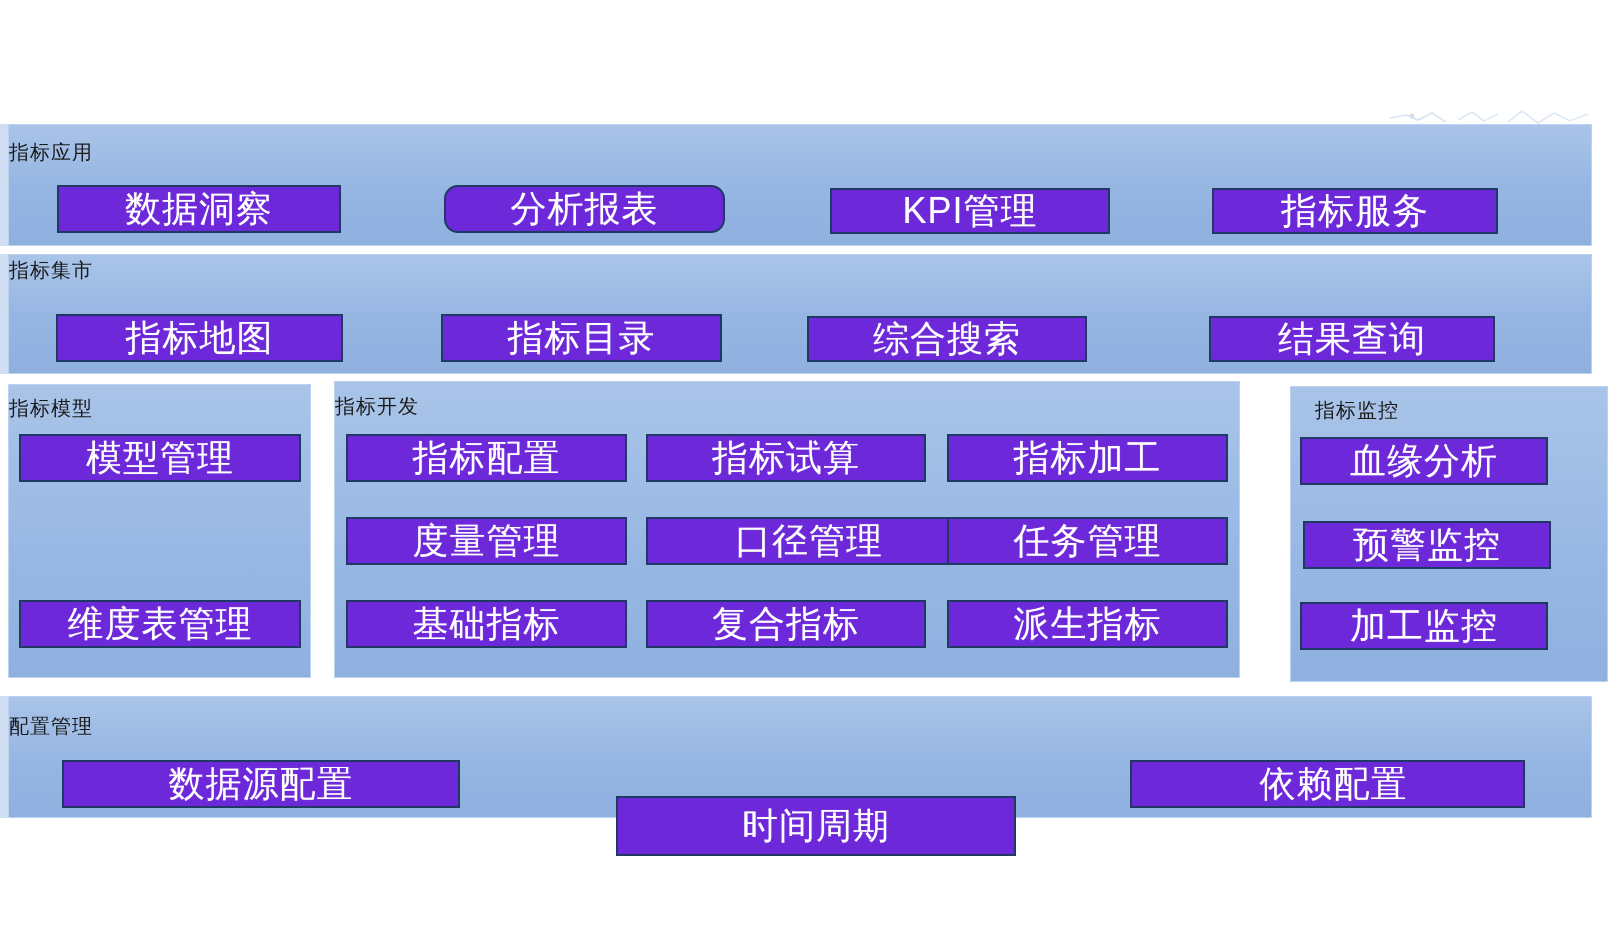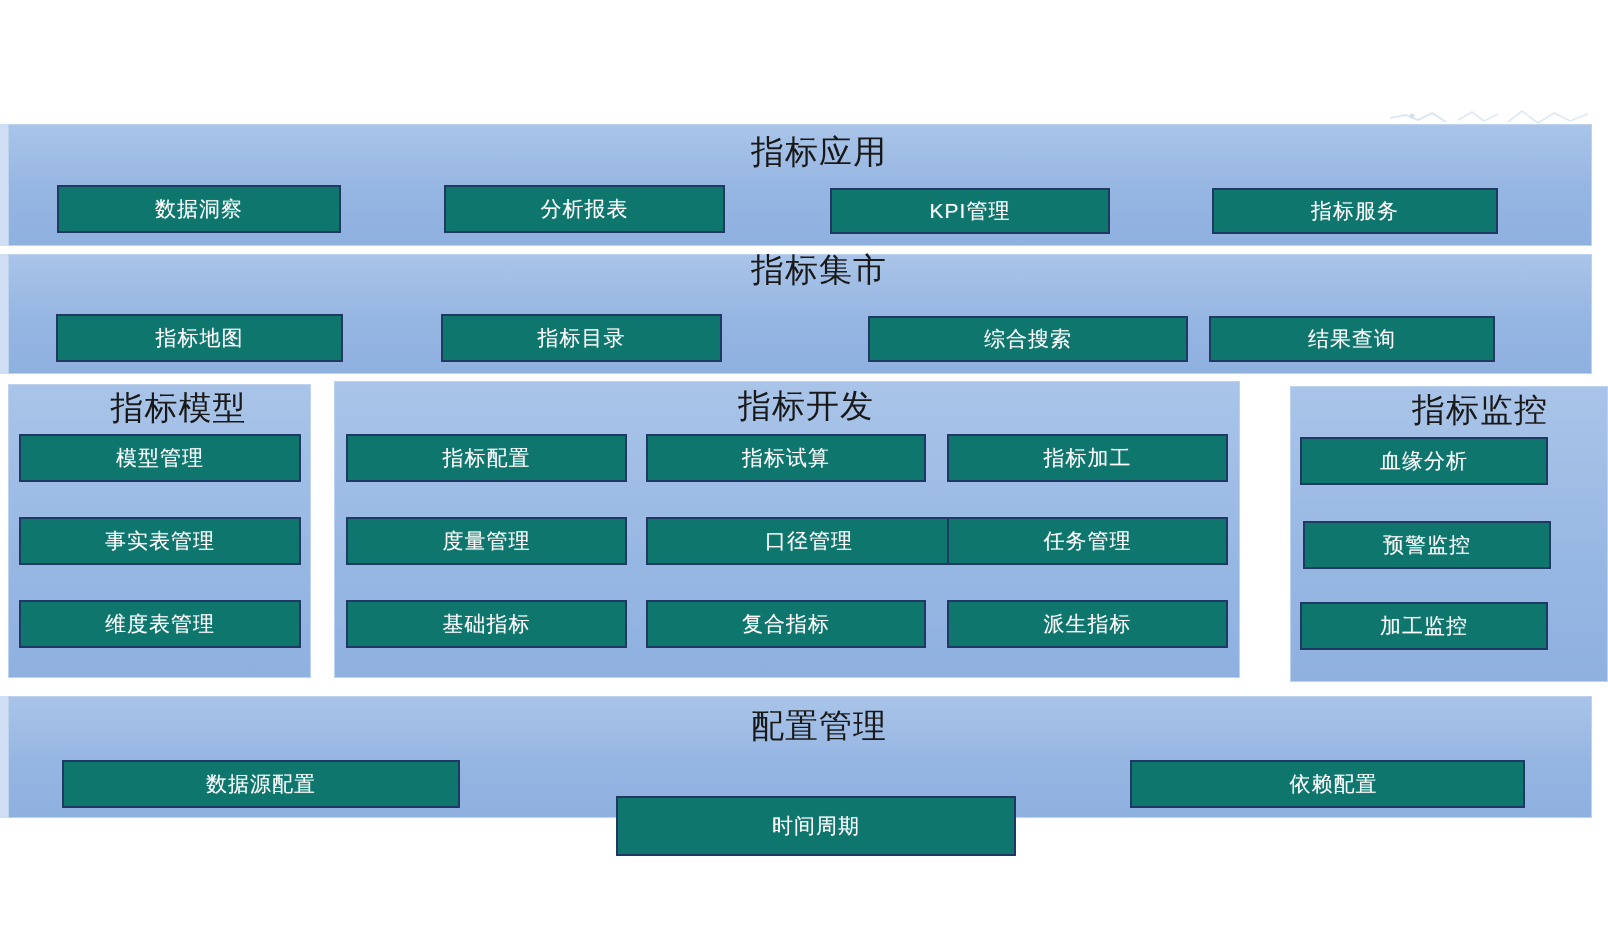--- a/index.html
+++ b/index.html
@@ -38,37 +38,36 @@
   .band {
     position: absolute;
     background: linear-gradient(180deg, #a9c4e8 0%, #95b5e2 55%, #8fb1e0 100%);
     border: 1px solid #bdd2ee;
     box-sizing: border-box;
   }
   .band-title {
     position: absolute;
     left: 0;
     right: 0;
-    text-align: center;
+    text-align: left;
     color: #191919;
-    font-size: 33px;
+    font-size: 20px;
     line-height: 30px;
     letter-spacing: 1px;
     white-space: nowrap;
-    margin-left: 38px;
   }
 
   
   .tile {
     position: absolute;
-    background: #0f766e;
+    background: #6d28d9;
     border: 2px solid #1f3864;
     box-sizing: border-box;
     color: #ffffff;
-    font-size: 21px;
+    font-size: 36px;
     letter-spacing: 1px;
     display: flex;
     align-items: center;
     justify-content: center;
     white-space: nowrap;
     text-shadow: 0 0 1px rgba(255,255,255,0.35);
   }
 
   
   .col {
@@ -96,38 +95,37 @@
     <path d="M70 16 L84 8 L96 17 L110 10" stroke="#8fb6d8" stroke-width="1.6" fill="none"></path>
     <path d="M120 18 L134 7 L150 19 L166 9 L182 17 L200 10" stroke="#8fb6d8" stroke-width="1.6" fill="none"></path>
     <circle cx="24" cy="12" r="2.6" fill="#6f9dc8"></circle>
   </svg>
 
   <div class="edge-strip" style="top:124px; height:122px;"></div>
   <div class="band" style="left:8px; top:124px; width:1584px; height:122px;">
     <div class="band-title" style="top:12px;">指标应用</div>
   </div>
   <div class="tile" style="left:57px; top:185px; width:284px; height:48px;">数据洞察</div>
-  <div class="tile" style="left:444px; top:185px; width:281px; height:48px;">分析报表</div>
+  <div class="tile" style="left:444px; top:185px; width:281px; height:48px;border-radius:14px;">分析报表</div>
   <div class="tile" style="left:830px; top:188px; width:280px; height:46px;">KPI管理</div>
   <div class="tile" style="left:1212px; top:188px; width:286px; height:46px;">指标服务</div>
 
   <div class="edge-strip" style="top:254px; height:120px;"></div>
   <div class="band" style="left:8px; top:254px; width:1584px; height:120px;">
     <div class="band-title" style="top:0;">指标集市</div>
   </div>
   <div class="tile" style="left:56px; top:314px; width:287px; height:48px;">指标地图</div>
   <div class="tile" style="left:441px; top:314px; width:281px; height:48px;">指标目录</div>
-  <div class="tile" style="left:868px; top:316px; width:320px; height:46px;">综合搜索</div>
+  <div class="tile" style="left:807px; top:316px; width:280px; height:46px;">综合搜索</div>
   <div class="tile" style="left:1209px; top:316px; width:286px; height:46px;">结果查询</div>
 
   <div class="col" style="left:8px; top:384px; width:303px; height:294px;">
     <div class="band-title" style="top:8px;">指标模型</div>
   </div>
   <div class="tile" style="left:19px; top:434px; width:282px; height:48px;">模型管理</div>
-  <div class="tile" style="left:19px; top:517px; width:282px; height:48px;">事实表管理</div>
   <div class="tile" style="left:19px; top:600px; width:282px; height:48px;">维度表管理</div>
 
   <div class="col" style="left:334px; top:381px; width:906px; height:297px;">
     <div class="band-title" style="top:9px;">指标开发</div>
   </div>
   <div class="tile" style="left:346px; top:434px; width:281px; height:48px;">指标配置</div>
   <div class="tile" style="left:646px; top:434px; width:280px; height:48px;">指标试算</div>
   <div class="tile" style="left:947px; top:434px; width:281px; height:48px;">指标加工</div>
 
   <div class="tile" style="left:346px; top:517px; width:281px; height:48px;">度量管理</div>

